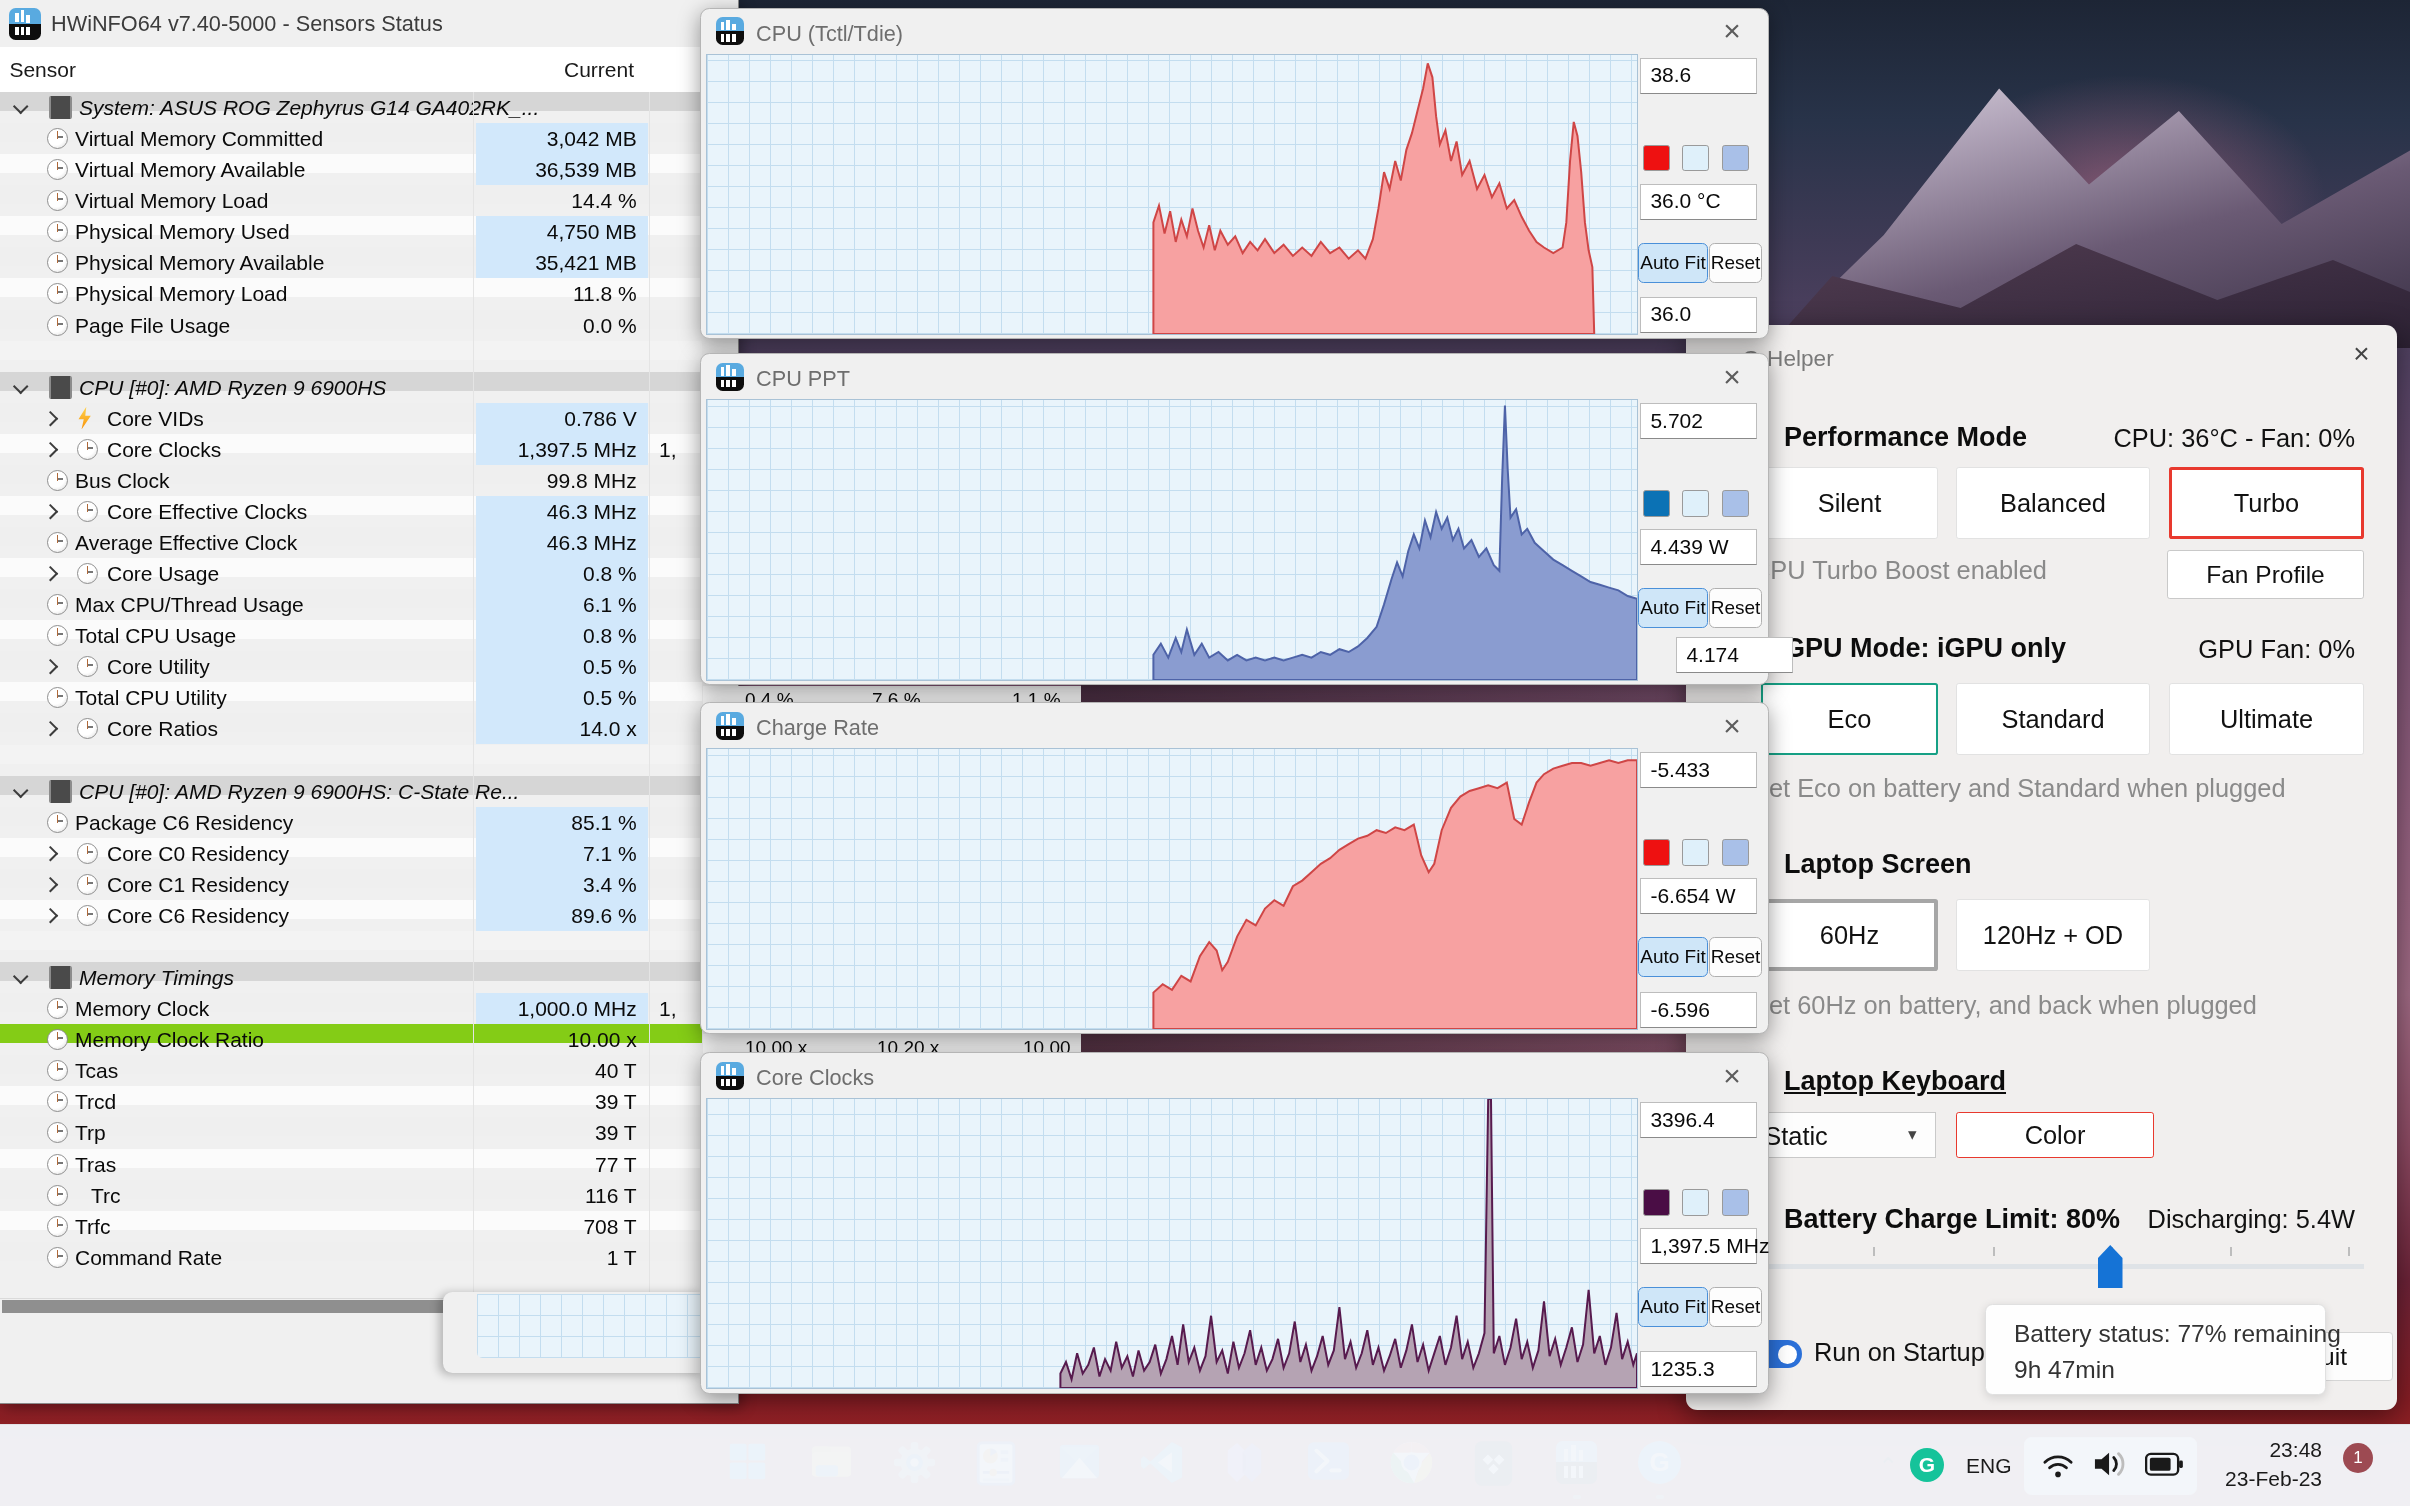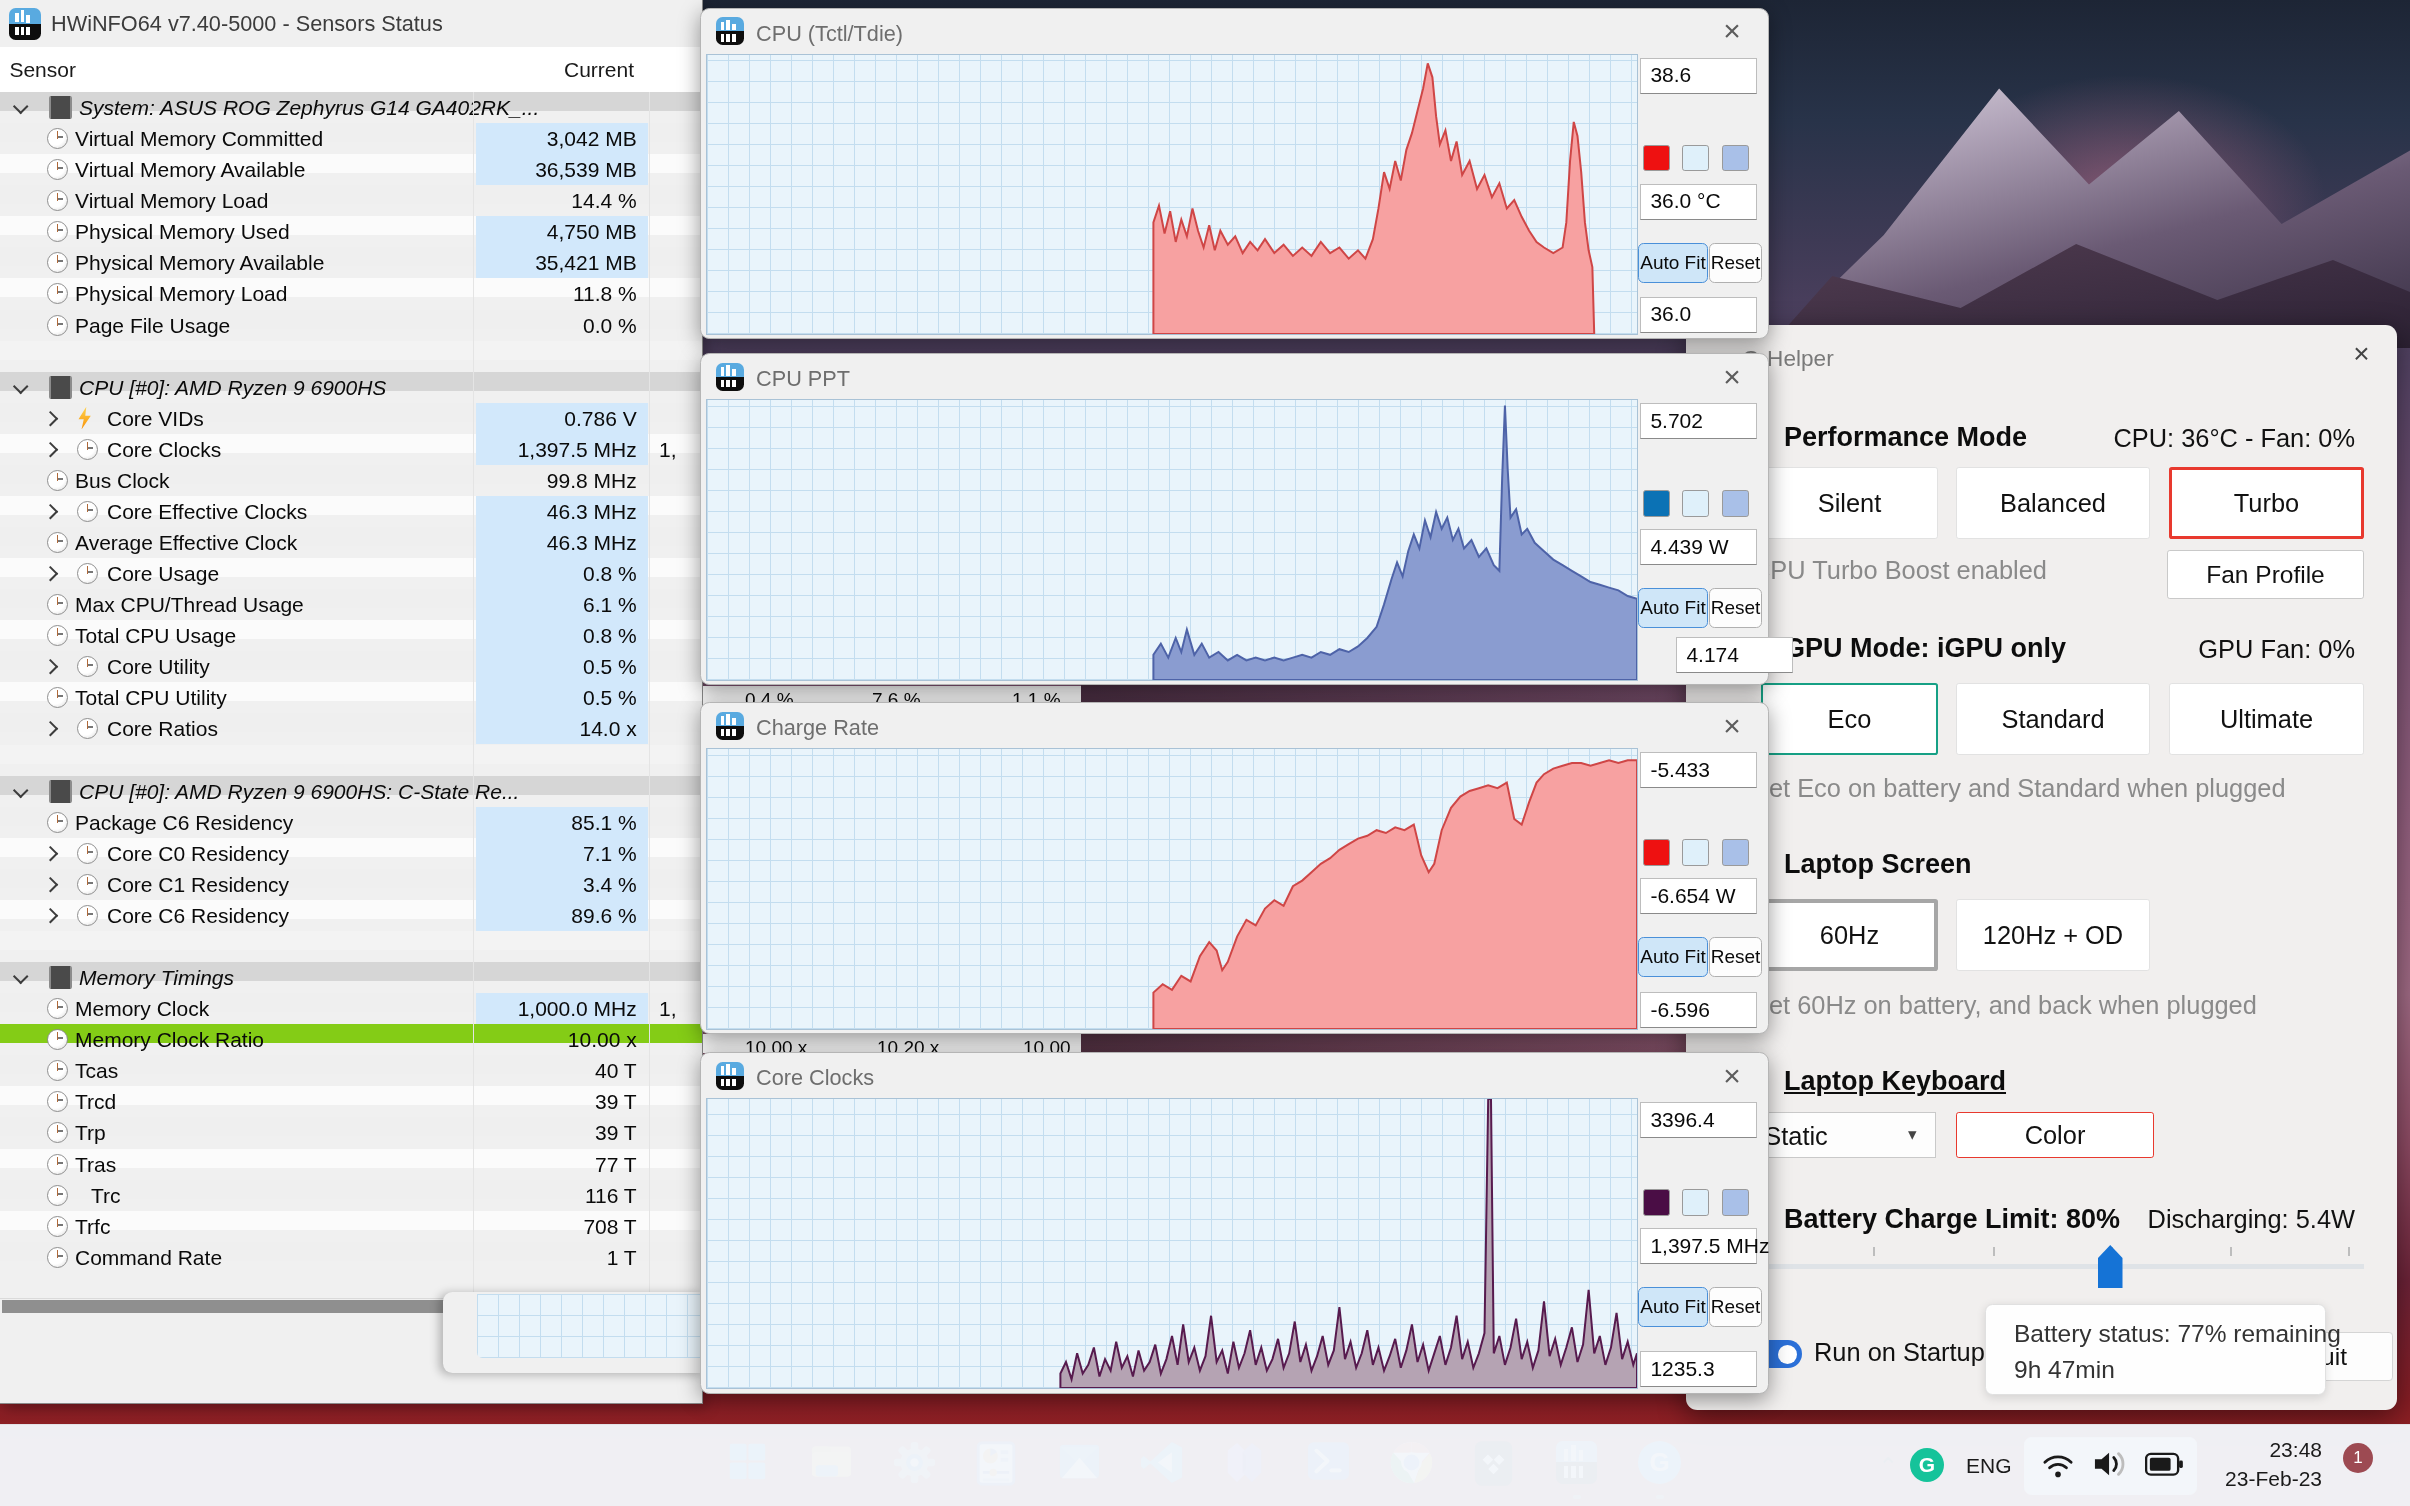--- a/index.html
+++ b/index.html
@@ -16,21 +16,21 @@
   #mtn-front{left:1768px;top:188px;width:642px;height:160px;
     background:linear-gradient(170deg,#5c4458 0%,#3a2c40 70%,#2c2133 100%);
     clip-path:polygon(0 100%,10% 55%,30% 75%,48% 35%,70% 70%,88% 45%,100% 65%,100% 100%);}
   #glow{left:1930px;top:75px;width:395px;height:245px;border-radius:50%;
     background:radial-gradient(closest-side,rgba(214,120,150,.5),rgba(214,120,150,0));}
   #wall-dark-mid{left:1081px;top:565px;width:621px;height:659px;
     background:linear-gradient(90deg,rgba(25,12,22,.55),rgba(25,12,22,.15));}
 
   
   #hwinfo{left:0;top:0;width:702px;height:1403px;background:#f0f0f0;z-index:10;
-    border-right:0.9px solid #8a8a8a;border-bottom:0.9px solid #8a8a8a;box-shadow:3.8px 3.8px 13px rgba(0,0,0,.35);}
+    border-right:0.9px solid #8a8a8a;border-bottom:0.9px solid #8a8a8a;box-shadow:3.8px 3.8px 13px rgba(0,0,0,.35);padding-left:36px;}
   #hw-titlebar{left:0;top:0;width:702px;height:47px;background:#f0f0f0;border-bottom:0.9px solid #d9d9d9;}
   #hw-title{left:51px;top:11.3px;font-size:21.7px;color:#3c3c3c;}
   #hw-colhead{left:0;top:47px;width:702px;height:45px;background:#ffffff;border-bottom:0.9px solid #e3e3e3;}
   #hw-colhead .h1{left:9.4px;top:11.3px;font-size:21px;color:#1a1a1a;}
   #hw-colhead .h2{right:68px;top:11.3px;font-size:21px;color:#1a1a1a;}
   #sensor-rows{left:0;top:92px;width:702px;height:1205px;overflow:hidden;}
   .srow{position:absolute;left:0;width:702px;height:19px;}
   .srow .lbl{position:absolute;top:3.8px;font-size:21px;color:#0a0a0a;white-space:nowrap;}
   .srow.group{background:#d6d6d6;}
   .srow.group .lbl{font-style:italic;}

